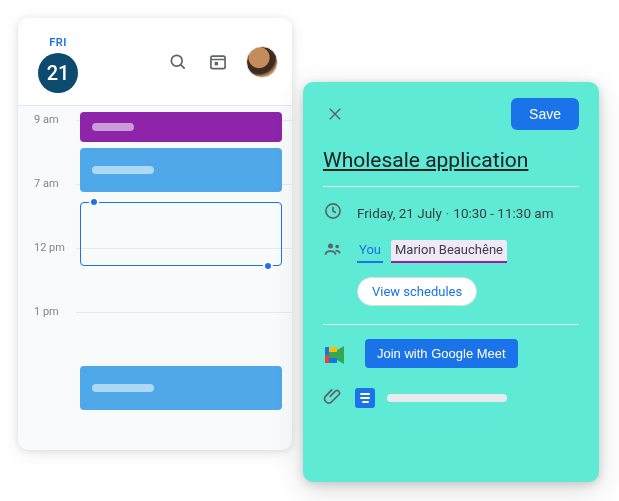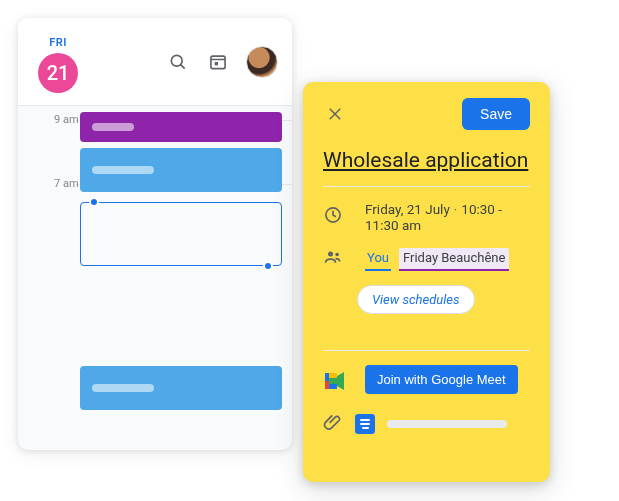--- a/index.html
+++ b/index.html
@@ -35,21 +35,21 @@
   .day-label {
     font-size: 11px;
     font-weight: 600;
     letter-spacing: .5px;
     color: #1a73e8;
     margin-bottom: 4px;
   }
   .day-circle {
     width: 40px; height: 40px;
     border-radius: 50%;
-    background: #ec4899;
+    background: #0c4a6e;
     color: #fff;
     font-size: 20px;
     font-weight: 500;
     display: flex;
     align-items: center;
     justify-content: center;
   }
   .header-spacer { flex: 1; }
   .header-icons { display: flex; align-items: center; gap: 16px; }
   .icon-btn {
@@ -72,21 +72,20 @@
   .time-row {
     position: relative;
     height: 64px;
   }
   .time-label {
     position: absolute;
     left: 16px;
     top: -7px;
     font-size: 11px;
     color: #80868b;
-    margin-left: 20px;
   }
   .gridline {
     position: absolute;
     left: 58px;
     right: 0;
     top: 0;
     height: 1px;
     background: #e6e8eb;
   }
   .event-block {
@@ -122,23 +121,23 @@
     border: 2px solid #fff;
     border-radius: 50%;
   }
   .sel-handle.tl { top: -6px; left: 8px; }
   .sel-handle.br { bottom: -6px; right: 8px; }
 
   .detail-card {
     position: absolute;
     left: 303px;
     top: 82px;
-    width: 247px;
+    width: 296px;
     height: 400px;
-    background: #fde047;
+    background: #5eead4;
     border-radius: 10px;
     box-shadow: 0 2px 10px rgba(60,64,67,.2), 0 8px 28px rgba(60,64,67,.18);
     padding: 16px 20px 18px 20px;
   }
   .detail-top {
     display: flex;
     align-items: center;
     justify-content: space-between;
     margin-bottom: 18px;
   }
@@ -163,21 +162,21 @@
     font-size: 21px;
     color: #202124;
     font-weight: 400;
     margin-bottom: 14px;
     text-decoration: underline;
   }
   .divider { height: 1px; background: #e8eaed; margin-bottom: 14px; }
   .row {
     display: flex;
     align-items: center;
-    gap: 22px;
+    gap: 14px;
     margin-bottom: 14px;
   }
   .row .text {
     font-size: 13.5px;
     color: #3c4043;
   }
   .dot-sep { color: #5f6368; margin: 0 4px; }
   .guest-chips {
     display: flex;
     gap: 8px;
@@ -192,21 +191,21 @@
     color: #1a73e8;
     border-bottom: 2px solid #1a73e8;
   }
   .chip-guest {
     color: #3c4043;
     background: #f1e8f6;
     border-bottom: 2px solid #8e24aa;
     border-radius: 2px 2px 0 0;
     padding-left: 4px; padding-right: 4px;
   }
-  .view-schedules-row { margin-left: 34px; margin-bottom: 36px; font-style: italic; }
+  .view-schedules-row { margin-left: 34px; margin-bottom: 18px; }
   .view-schedules {
     display: inline-block;
     border: 1px solid #dadce0;
     border-radius: 18px;
     padding: 6px 14px;
     font-size: 13px;
     color: #1a73e8;
     cursor: pointer;
     background: #fff;
   }
@@ -284,20 +283,28 @@
 
   <div class="timeline">
     <div class="time-row">
       <div class="gridline"></div>
       <div class="time-label">9 am</div>
     </div>
     <div class="time-row">
       <div class="gridline"></div>
       <div class="time-label">7 am</div>
     </div>
+    <div class="time-row">
+      <div class="gridline"></div>
+      <div class="time-label">12 pm</div>
+    </div>
+    <div class="time-row">
+      <div class="gridline"></div>
+      <div class="time-label">1 pm</div>
+    </div>
 
     <div class="event-block ev-purple" style="top:6px; height:30px;">
       <div class="event-stripe"></div>
     </div>
     <div class="event-block ev-blue" style="top:42px; height:44px;">
       <div class="event-stripe"></div>
     </div>
     <div class="selection-box" style="top:96px; height:64px;">
       <div class="sel-handle tl"></div>
       <div class="sel-handle br"></div>
@@ -338,21 +345,21 @@
     <span style="color:#5f6368;">
       <svg width="20" height="20" viewBox="0 0 24 24" fill="currentColor">
           <circle cx="9" cy="8.5" r="3"></circle>
           <path d="M3 19c0-3 3-4.5 6-4.5s6 1.5 6 4.5" fill="none" stroke="currentColor" stroke-width="2"></path>
           <circle cx="17" cy="9" r="2.2"></circle>
           <path d="M15 14c2 0 5 .8 5 3.5" fill="none" stroke="currentColor" stroke-width="2"></path>
         </svg>
     </span>
     <div class="guest-chips">
       <span class="chip chip-you">You</span>
-      <span class="chip chip-guest">Friday Beauchêne</span>
+      <span class="chip chip-guest">Marion Beauchêne</span>
     </div>
   </div>
 
   <div class="view-schedules-row">
     <span class="view-schedules">View schedules</span>
   </div>
 
   <div class="divider"></div>
 
   <div class="meet-row">

